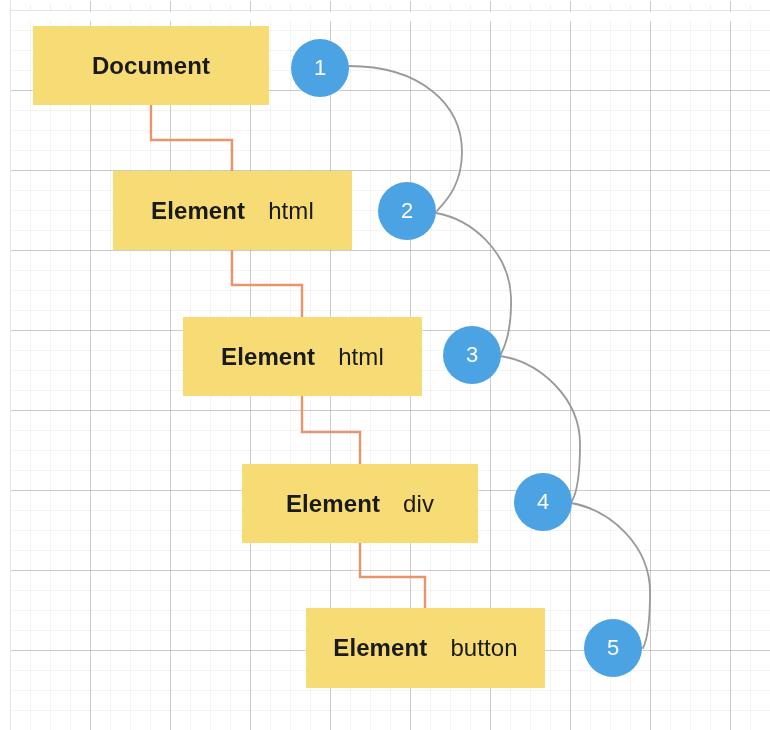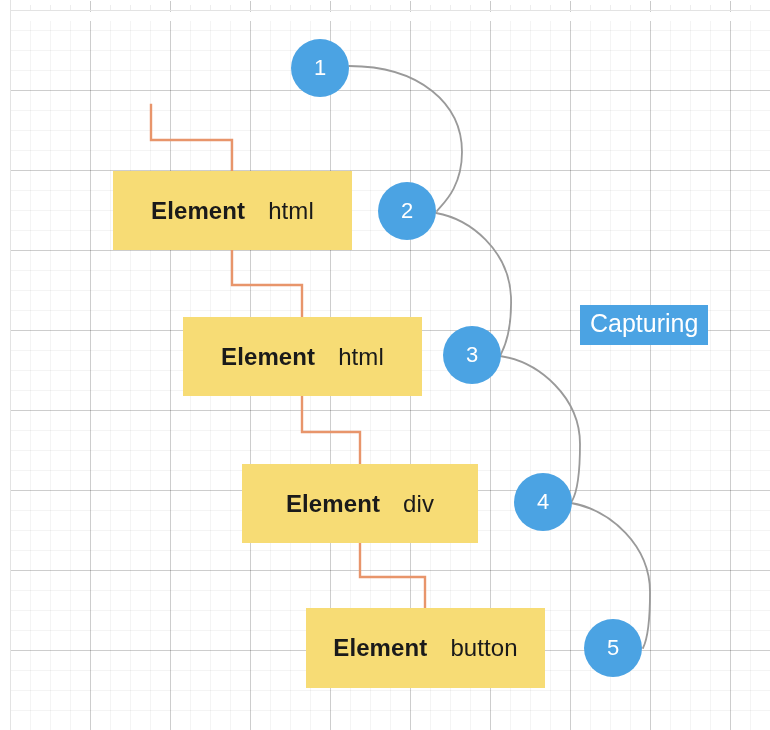--- a/index.html
+++ b/index.html
@@ -144,20 +144,23 @@
     </g>
 
     <g fill="none" stroke="#9a9a9a" stroke-width="1.8" stroke-linecap="round">
       <path d="M 349 66 C 420 66 462 104 462 152 C 462 190 440 206 437 211"></path>
       <path d="M 436 213 C 470 219 509 250 511 297 C 512 333 504 348 501 354"></path>
       <path d="M 500 356 C 540 362 580 398 580 444 C 580 479 576 494 572 501"></path>
       <path d="M 571 503 C 611 510 650 546 650 592 C 650 625 647 640 643 648"></path>
     </g>
   </svg>
 
+  <div class="node" style="left:33px; top:26px; width:236px; height:79px;">
+    <span class="kind">Document</span>
+  </div>
 
   <div class="node" style="left:113px; top:171px; width:239px; height:79px;">
     <span class="kind">Element</span>
     <span class="tag">html</span>
   </div>
 
   <div class="node" style="left:183px; top:317px; width:239px; height:79px;">
     <span class="kind">Element</span>
     <span class="tag">html</span>
   </div>
@@ -181,21 +184,20 @@
   <div class="step" style="left:443px; top:326px;">
     <span>3</span>
   </div>
   <div class="step" style="left:514px; top:473px;">
     <span>4</span>
   </div>
   <div class="step" style="left:584px; top:619px;">
     <span>5</span>
   </div>
 
-  <div class="phase-label" style="left:580px; top:305px;">Capturing</div>
 
   <div class="ruler ruler-top" id="ruler-top">
       <div class="tick major" style="left: 10px;"></div>
       <div class="tick minor" style="left: 30px;"></div>
       <div class="tick minor" style="left: 50px;"></div>
       <div class="tick minor" style="left: 70px;"></div>
       <div class="tick major" style="left: 90px;"></div>
       <div class="tick minor" style="left: 110px;"></div>
       <div class="tick minor" style="left: 130px;"></div>
       <div class="tick minor" style="left: 150px;"></div>

